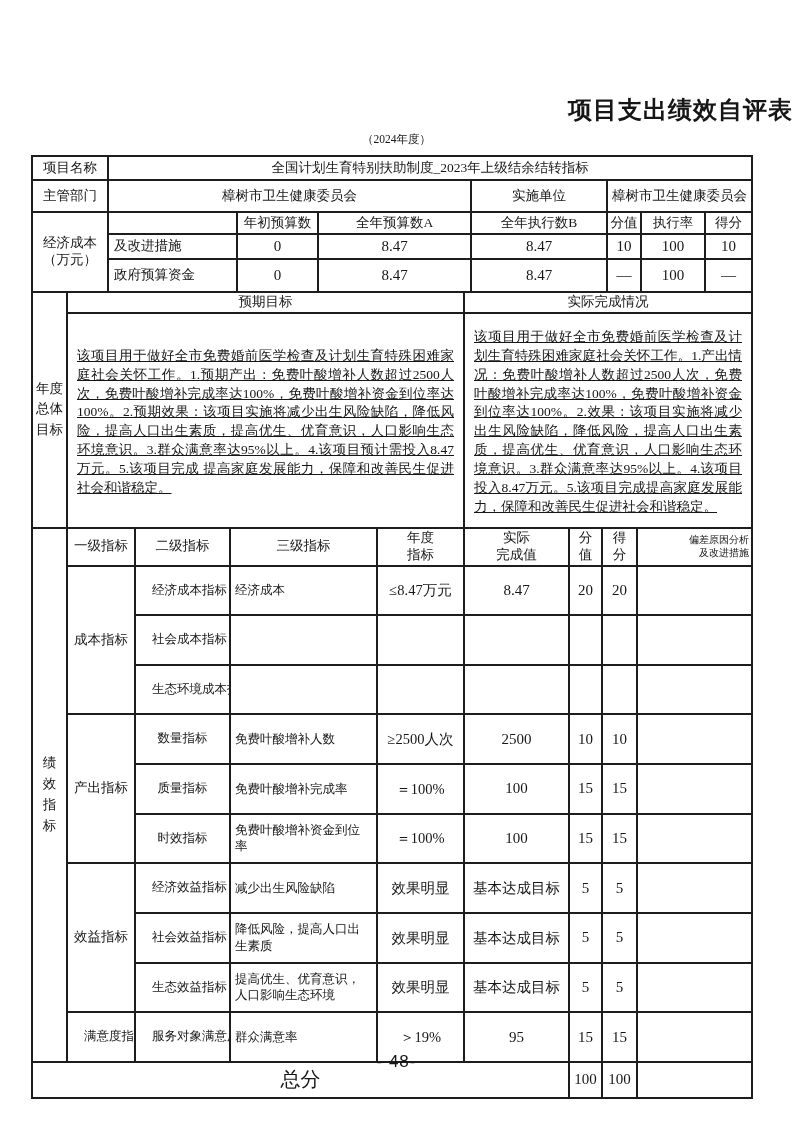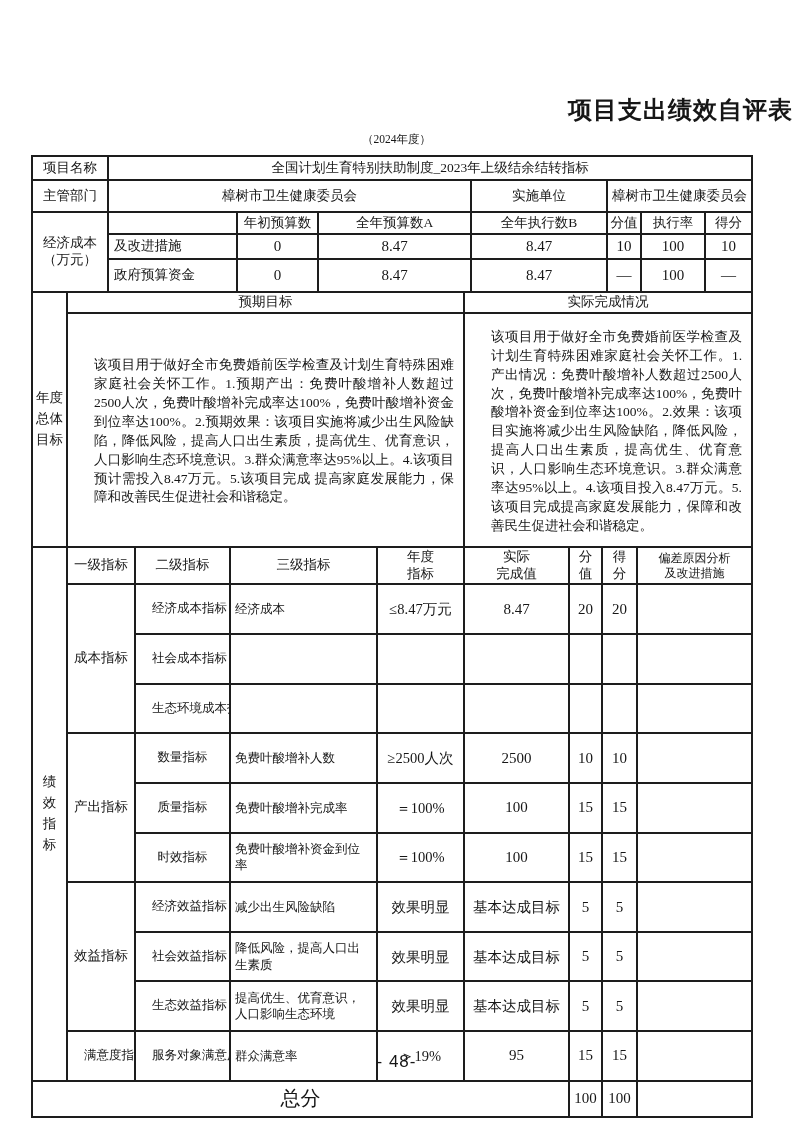--- a/index.html
+++ b/index.html
@@ -41,29 +41,30 @@
     padding:1px 2px;
     overflow:hidden;
     line-height:1.25;
   }
   .pre{white-space:pre-line;}
   .vlab{white-space:pre-line;line-height:1.55;}
   .num{font-size:15px;}
   .leftcell{text-align:left;padding-left:5px;}
   .goal-text{
     text-align:justify;
-    padding:14px 9px 10px 26px;
+    padding:14px 9px 10px 9px;
     font-size:13.5px;
     line-height:1.4;
+    text-decoration:underline;
   }
   .lvl2{font-size:12.5px;white-space:nowrap;padding:16px;}
   .lvl3{text-align:left;font-size:12.5px;padding:1px 4px;line-height:1.3;}
   .tgt{font-size:14.5px;}
   .hdr{font-size:13.5px;}
-  .hdr-s{font-size:12px;}
+  .hdr-s{font-size:10px;text-align:right;}
   .total-label{font-size:20px;}
   .page-num{
     position:absolute;
     left:0;right:0;
     top:1052px;
     text-align:center;
     font-size:17px;
     font-family:"Liberation Sans","DejaVu Sans",sans-serif;
     letter-spacing:1px;
   }

